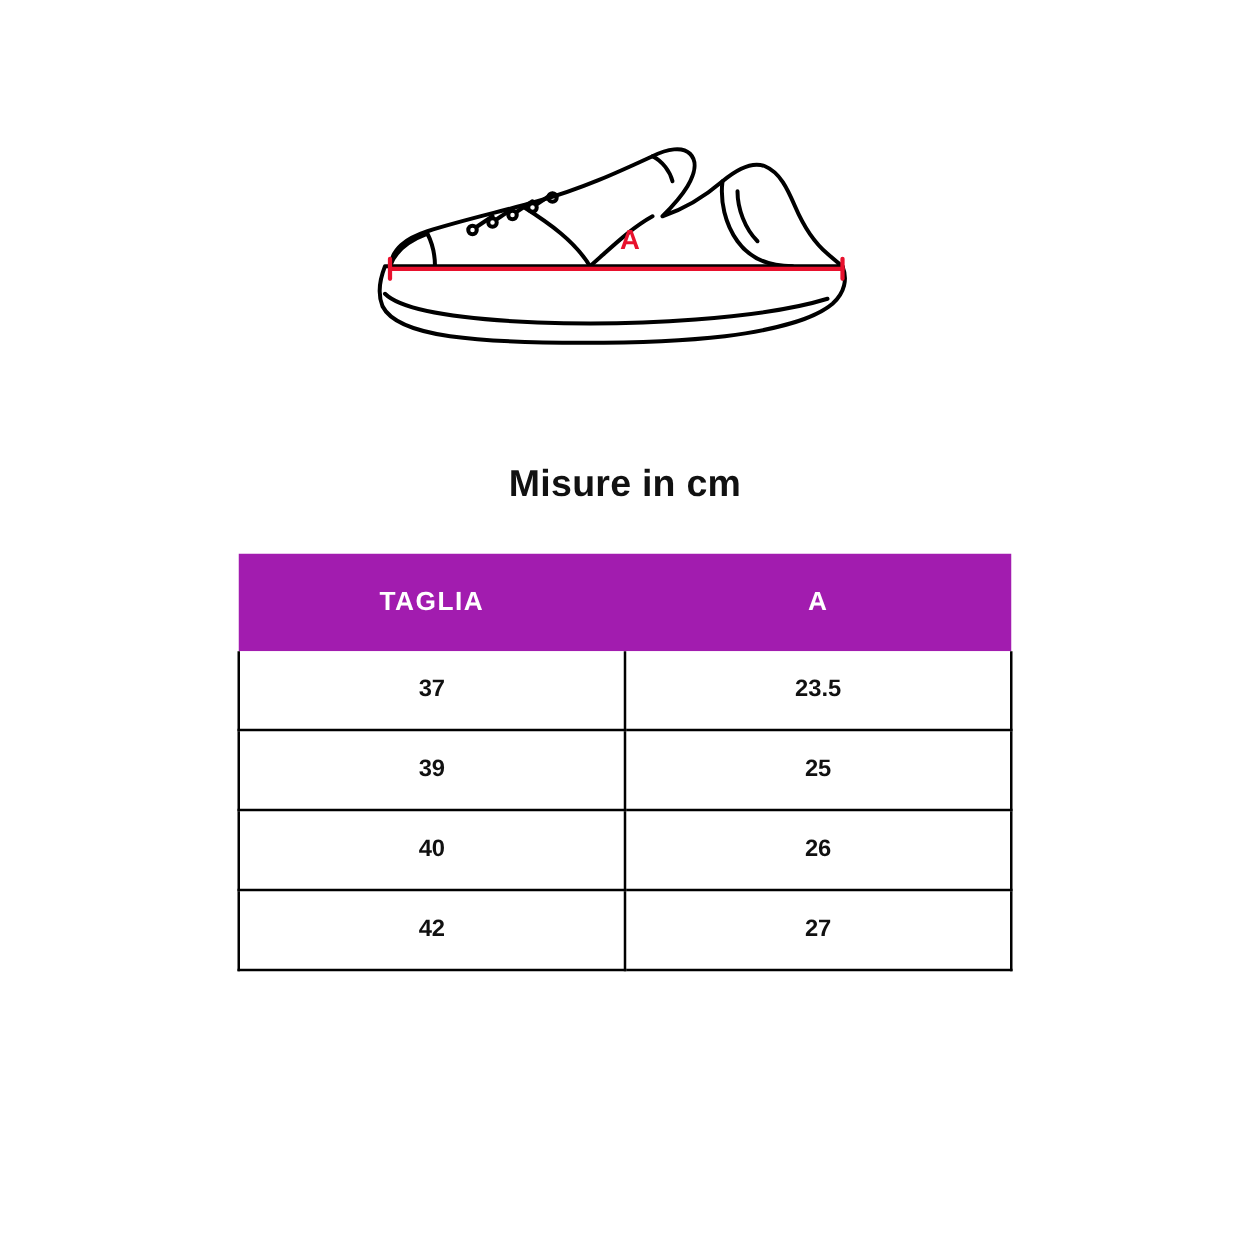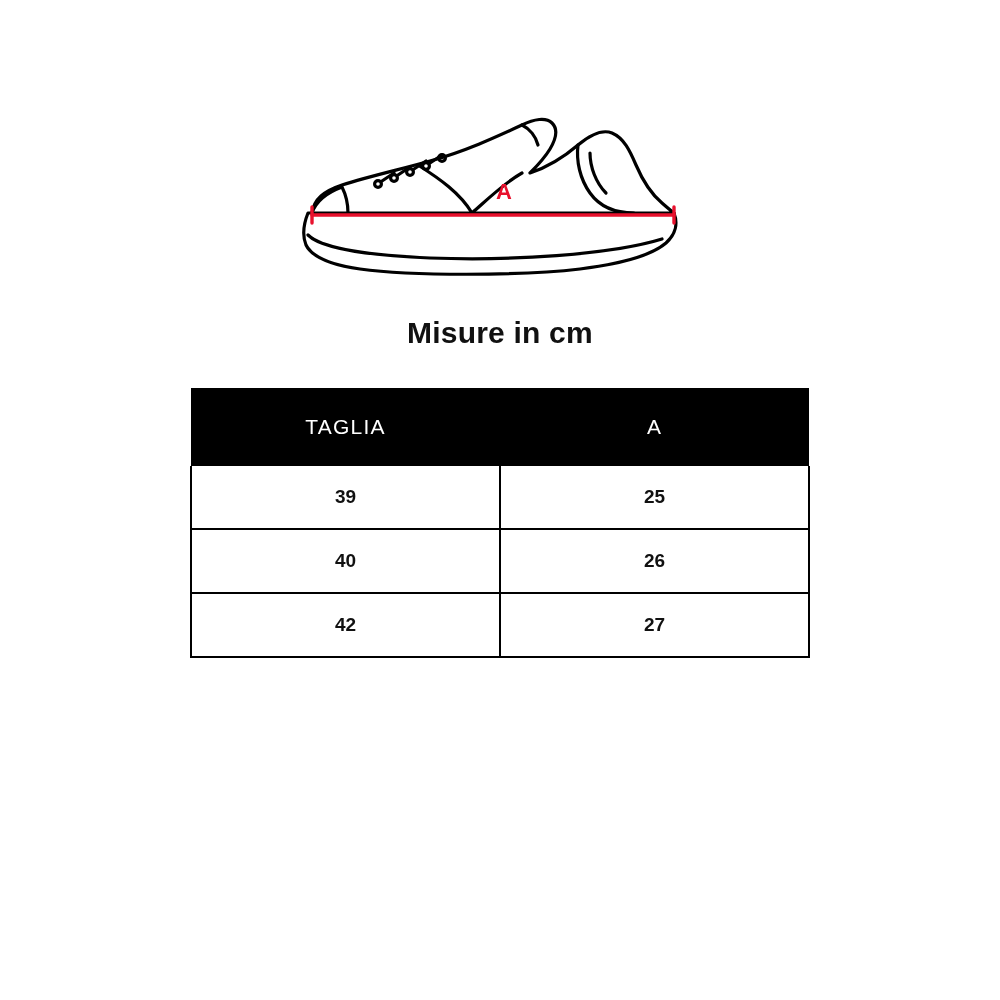--- a/index.html
+++ b/index.html
@@ -41,42 +41,42 @@
     left: 206px;
     top: 84px;
     font-size: 22px;
     font-weight: bold;
     color: #e8112d;
     letter-spacing: 0.5px;
   }
 
   
   .caption {
-    margin-top: 21px;
+    margin-top: 76px;
     font-size: 30px;
     font-weight: bold;
     letter-spacing: 0.2px;
     color: #111111;
   }
 
   
   .table-wrap {
     margin-top: 38px;
     width: 620px;
   }
   table.size-table {
     width: 100%;
     border-collapse: collapse;
     table-layout: fixed;
   }
   table.size-table thead th {
-    background: #000000;
+    background: #a21caf;
     color: #ffffff;
     font-size: 21px;
-    font-weight: normal;
+    font-weight: bold;
     letter-spacing: 1.2px;
     height: 76px;
     vertical-align: middle;
     text-align: center;
     border: none;
   }
   table.size-table tbody td {
     border: 2px solid #000000;
     height: 60px;
     text-align: center;
@@ -147,20 +147,24 @@
   <div class="table-wrap">
     <table class="size-table">
       <thead>
         <tr>
           <th>TAGLIA</th>
           <th>A</th>
         </tr>
       </thead>
       <tbody>
         <tr>
+          <td>37</td>
+          <td>23.5</td>
+        </tr>
+        <tr>
           <td>39</td>
           <td>25</td>
         </tr>
         <tr>
           <td>40</td>
           <td>26</td>
         </tr>
         <tr>
           <td>42</td>
           <td>27</td>

